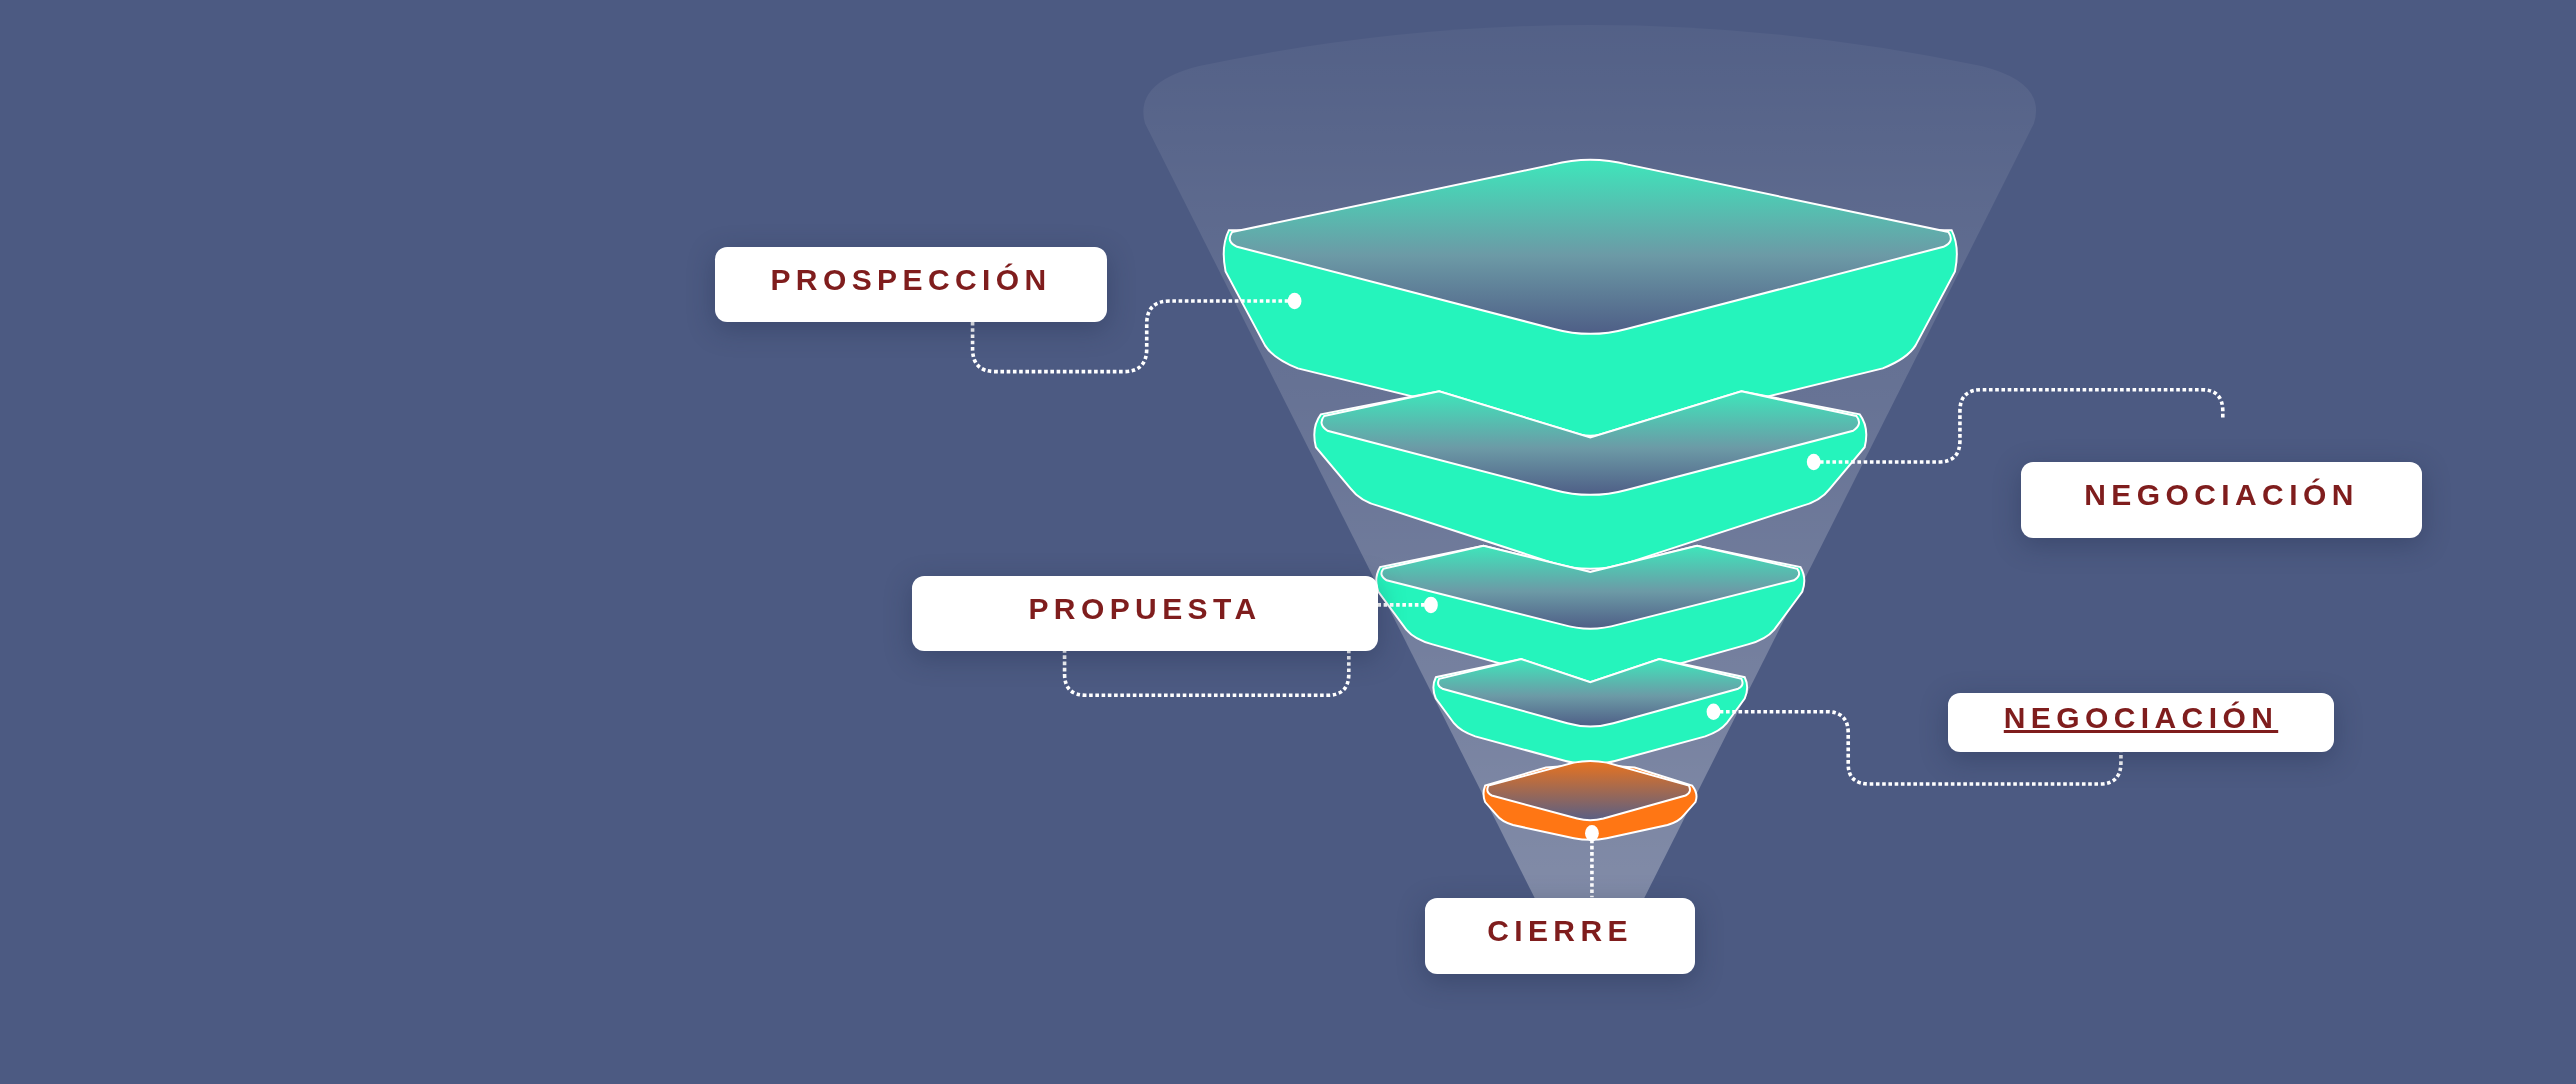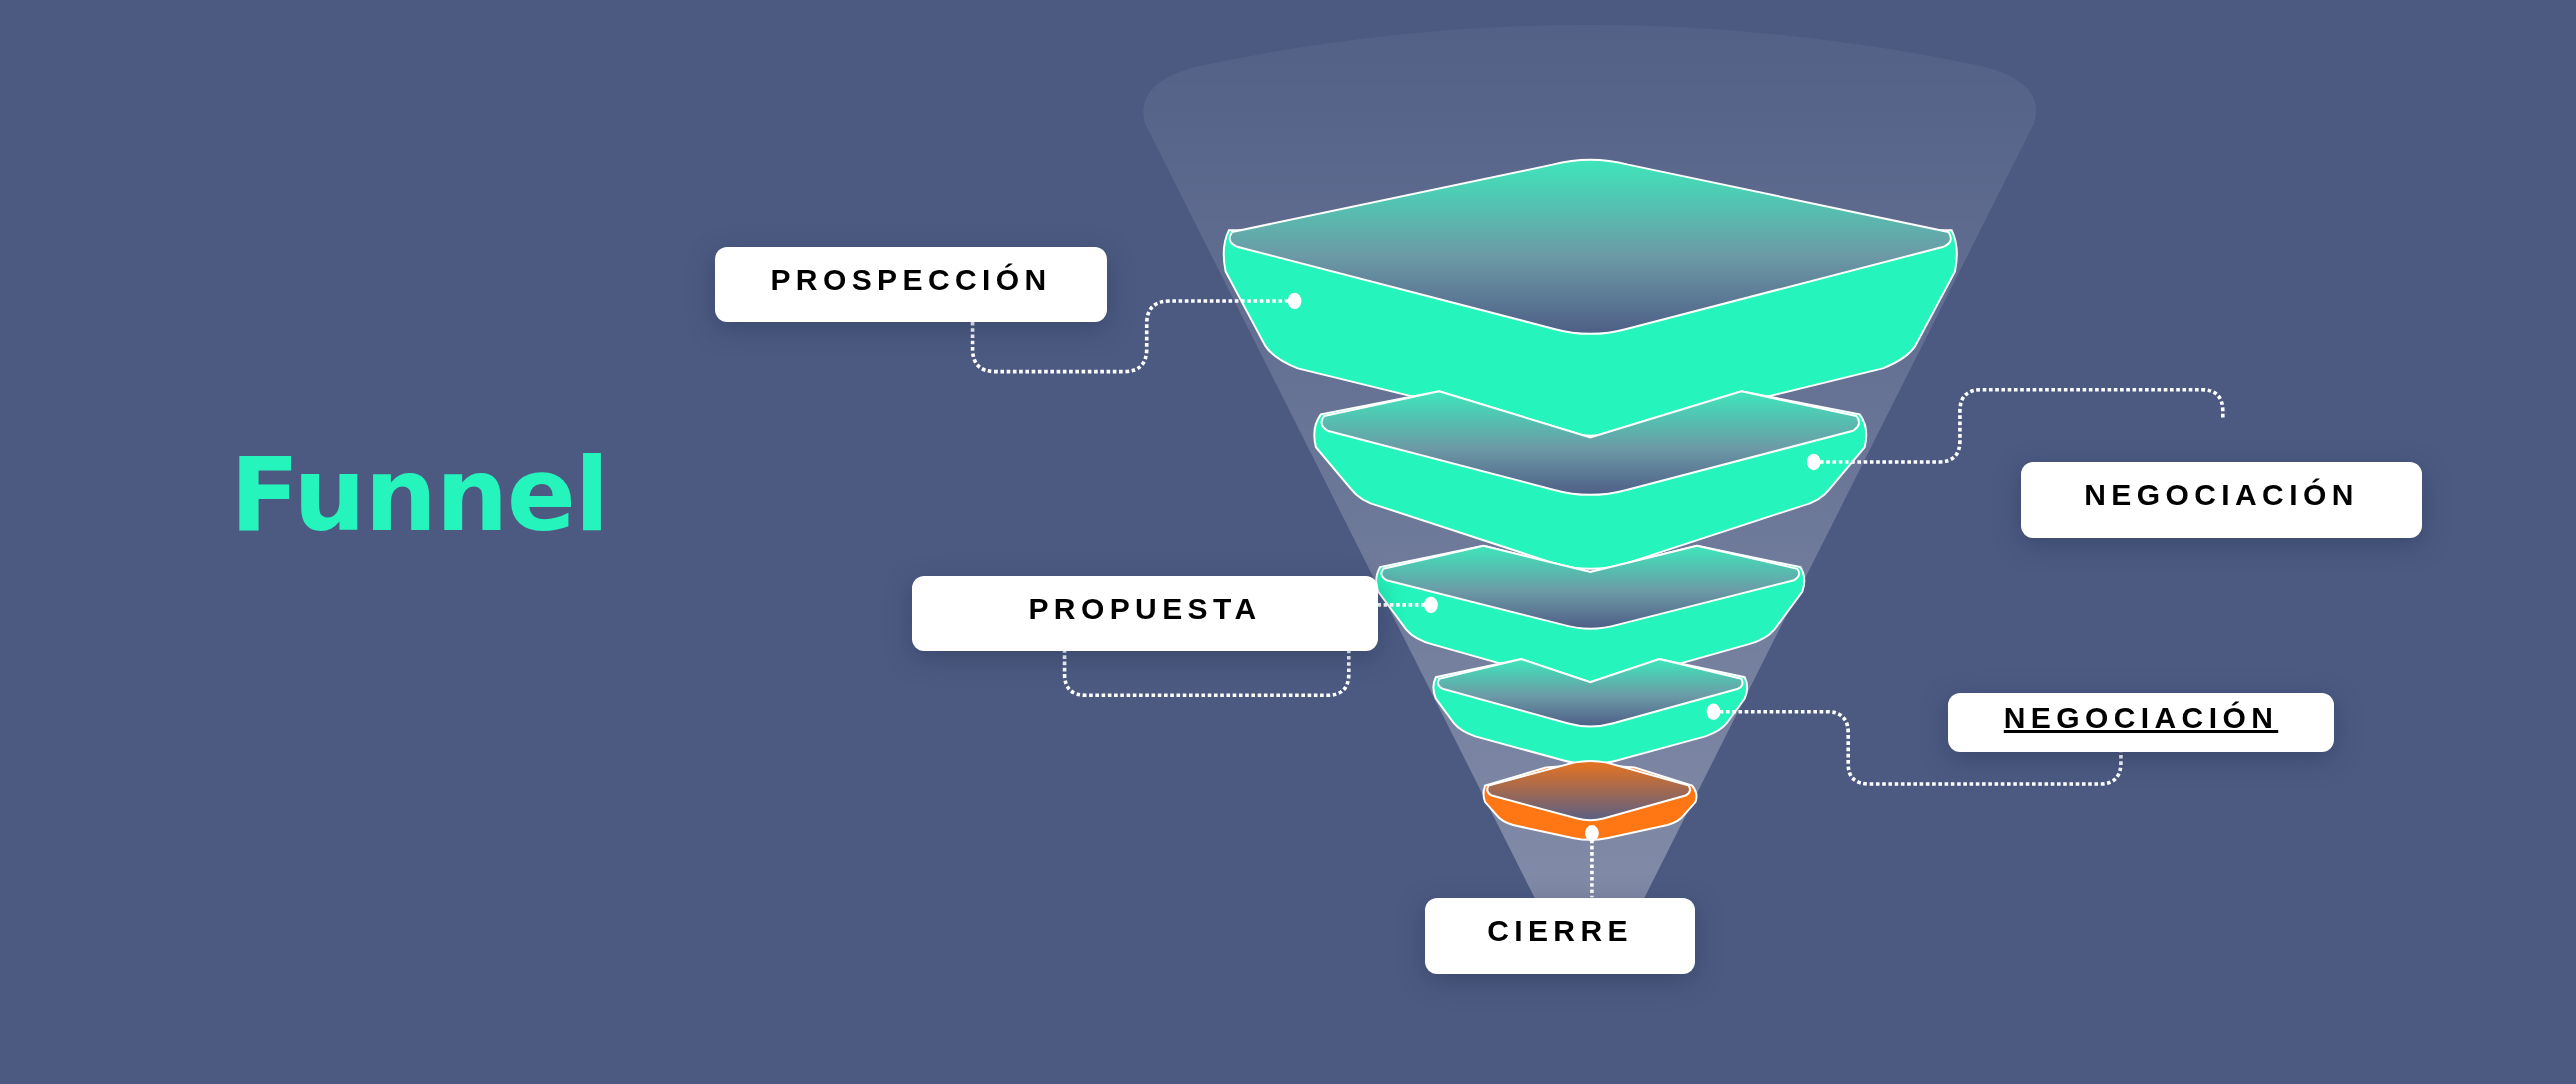--- a/index.html
+++ b/index.html
@@ -13,21 +13,21 @@
   .title {
     position: absolute; left: 230px; top: 434px;
     font-family: "DejaVu Sans", sans-serif; font-weight: bold;
     font-size: 102px; line-height: 122px; letter-spacing: -1.4px;
   }
   .title .l1 { color: #ffffff; display: block; }
   .title .l2 { color: #25f4bc; display: block; }
   .label {
     position: absolute; background: #ffffff; border-radius: 12.2px;
     display: flex; align-items: center; justify-content: center;
-    color: #000000; font-weight: bold; font-size: 30px; letter-spacing: 5.4px;
+    color: #7f1d1d; font-weight: bold; font-size: 30px; letter-spacing: 5.4px;
     box-shadow: 0 6.8px 27px rgba(30,40,70,0.35);
     font-family: "Liberation Sans", sans-serif;
     padding-bottom: 9.5px; box-sizing: border-box;
   }
 </style>
 </head>
 <body>
 
 <div class="stage">
 <svg width="2576" height="1085" viewBox="0 0 1568 660" xmlns="http://www.w3.org/2000/svg">
@@ -85,21 +85,20 @@
     <ellipse cx="788" cy="183" rx="4.2" ry="5"></ellipse>
     <ellipse cx="1104" cy="281" rx="4.2" ry="5"></ellipse>
     <ellipse cx="871" cy="368" rx="4.2" ry="5"></ellipse>
     <ellipse cx="1043" cy="433" rx="4.2" ry="5"></ellipse>
     <ellipse cx="969" cy="507" rx="4.2" ry="5"></ellipse>
   </g>
 </svg>
 </div>
 
 <div class="title">
-  <span class="l2">Funnel</span>
 </div>
 
 <div class="label" style="left:715px; top:247px; width:392px; height:75px;">
   <span>PROSPECCIÓN</span>
 </div>
 
 <div class="label" style="left:2021px; top:462px; width:401px; height:76px;">
   <span>NEGOCIACIÓN</span>
 </div>
 

